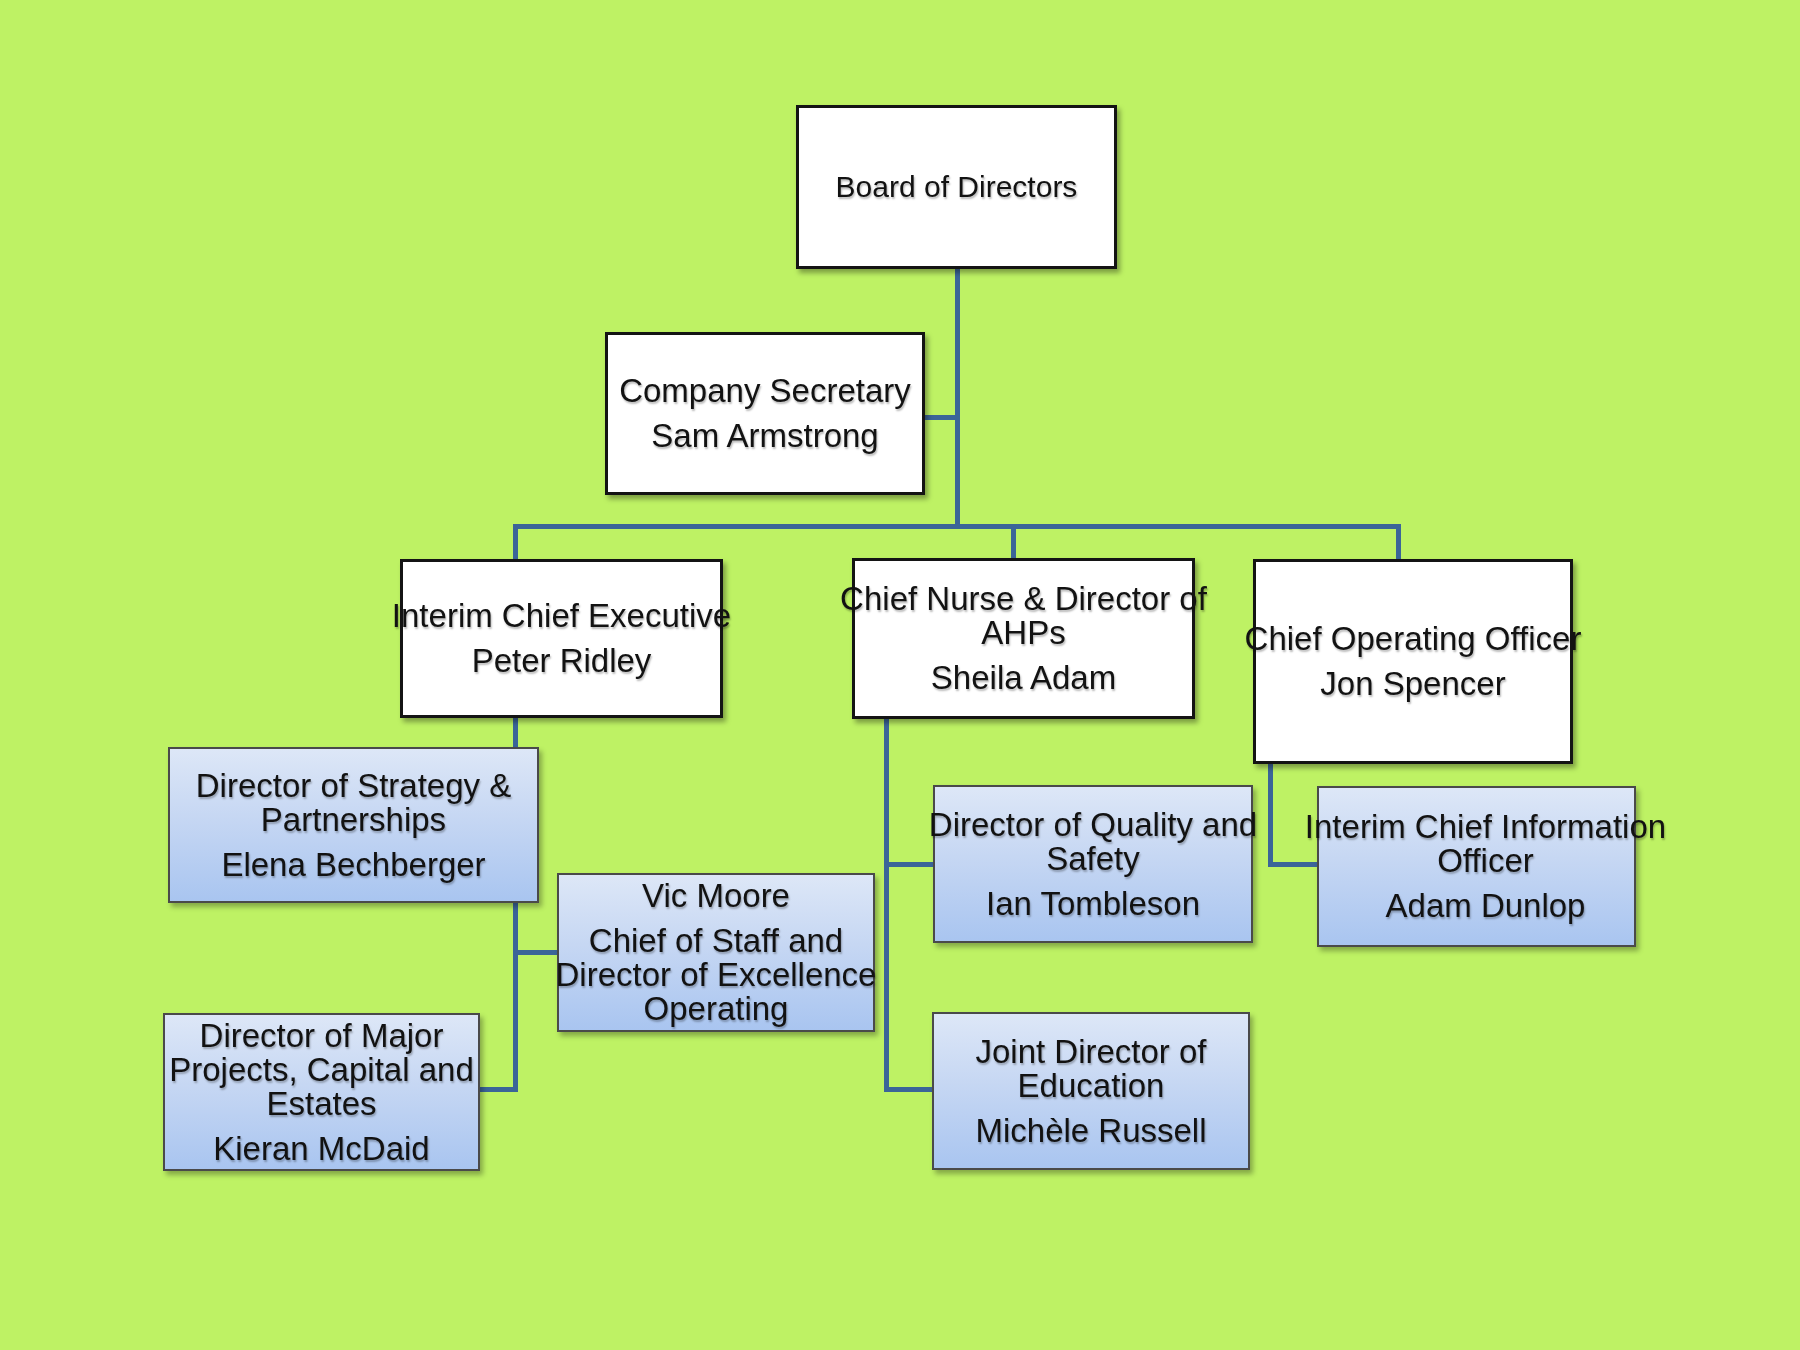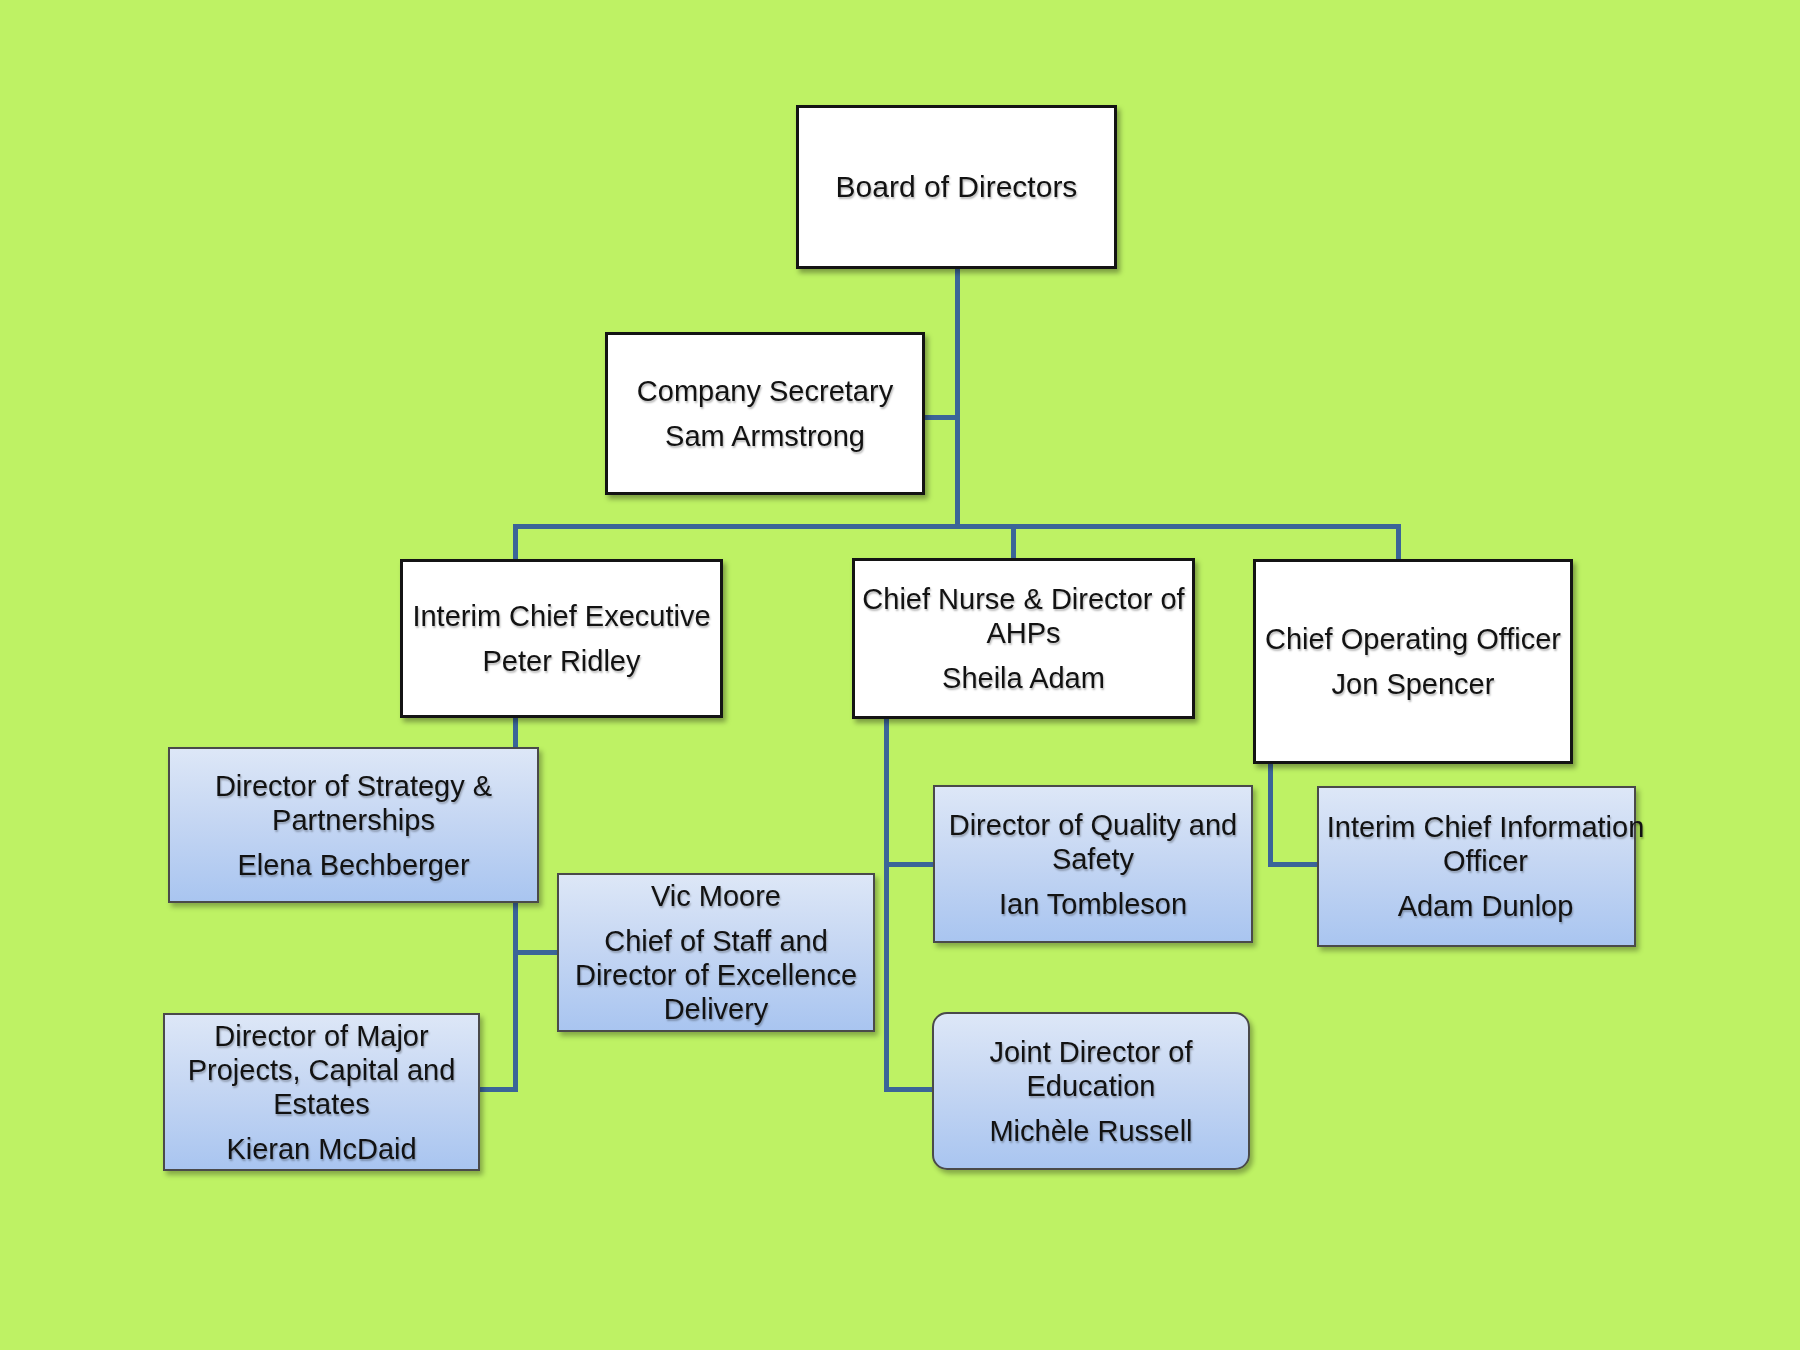--- a/index.html
+++ b/index.html
@@ -13,21 +13,21 @@
   
   .node{
     position:absolute;
     box-sizing:border-box;
     display:flex;
     flex-direction:column;
     align-items:center;
     justify-content:center;
     text-align:center;
     color:var(--text,#121212);
-    font-size:29px;
+    font-size:33px;
     line-height:34px;
   }
   .node .para + .para{margin-top:11px;}
   .ln{white-space:nowrap;text-shadow:1px 2px 2px rgba(0,0,0,0.28);}
   .white{
     background:var(--white-bg,#ffffff);
     border:3px solid var(--white-border,#141414);
     box-shadow:3px 4px 5px rgba(0,0,0,0.35);
   }
   .blue{
@@ -38,21 +38,21 @@
   
   #n-board          {left:796px;top:105px;width:321px;height:164px;font-size:30px;}
   #n-secretary      {left:605px;top:332px;width:320px;height:163px;}
   #n-chief-executive{left:356px;top:559px;width:323px;height:159px;margin-left:44px;}
   #n-chief-nurse    {left:852px;top:558px;width:343px;height:161px;}
   #n-coo            {left:1237px;top:559px;width:320px;height:205px;margin-left:16px;}
   #n-strategy       {left:168px;top:747px;width:371px;height:156px;}
   #n-chief-of-staff {left:557px;top:873px;width:318px;height:159px;}
   #n-major-projects {left:163px;top:1013px;width:317px;height:158px;}
   #n-quality        {left:933px;top:785px;width:320px;height:158px;}
-  #n-education      {left:932px;top:1012px;width:318px;height:158px;border-radius:15px;}
+  #n-education      {left:932px;top:1012px;width:318px;height:158px;}
   #n-cio            {left:1317px;top:786px;width:319px;height:161px;padding-left:18px;}
   
   .conn{position:absolute;background:var(--connector,#3b6598);}
   #c-board-v        {left:955px;top:269px;width:5px;height:260px;}
   #c-secretary-stub {left:925px;top:415px;width:32px;height:5px;}
   #c-rail           {left:513px;top:524px;width:888px;height:5px;}
   #c-drop-ice       {left:513px;top:527px;width:5px;height:32px;}
   #c-drop-nurse     {left:1011px;top:527px;width:5px;height:31px;}
   #c-drop-coo       {left:1396px;top:527px;width:5px;height:32px;}
   #c-ice-v          {left:513px;top:718px;width:5px;height:374px;}
@@ -139,21 +139,21 @@
     </div>
   </div>
 
   <div class="node blue" id="n-chief-of-staff">
     <div class="para">
       <div class="ln">Vic Moore</div>
     </div>
     <div class="para">
       <div class="ln">Chief of Staff and</div>
       <div class="ln">Director of Excellence</div>
-      <div class="ln">Delivery</div>
+      <div class="ln">Operating</div>
     </div>
   </div>
 
   <div class="node blue" id="n-major-projects">
     <div class="para">
       <div class="ln">Director of Major</div>
       <div class="ln">Projects, Capital and</div>
       <div class="ln">Estates</div>
     </div>
     <div class="para">

